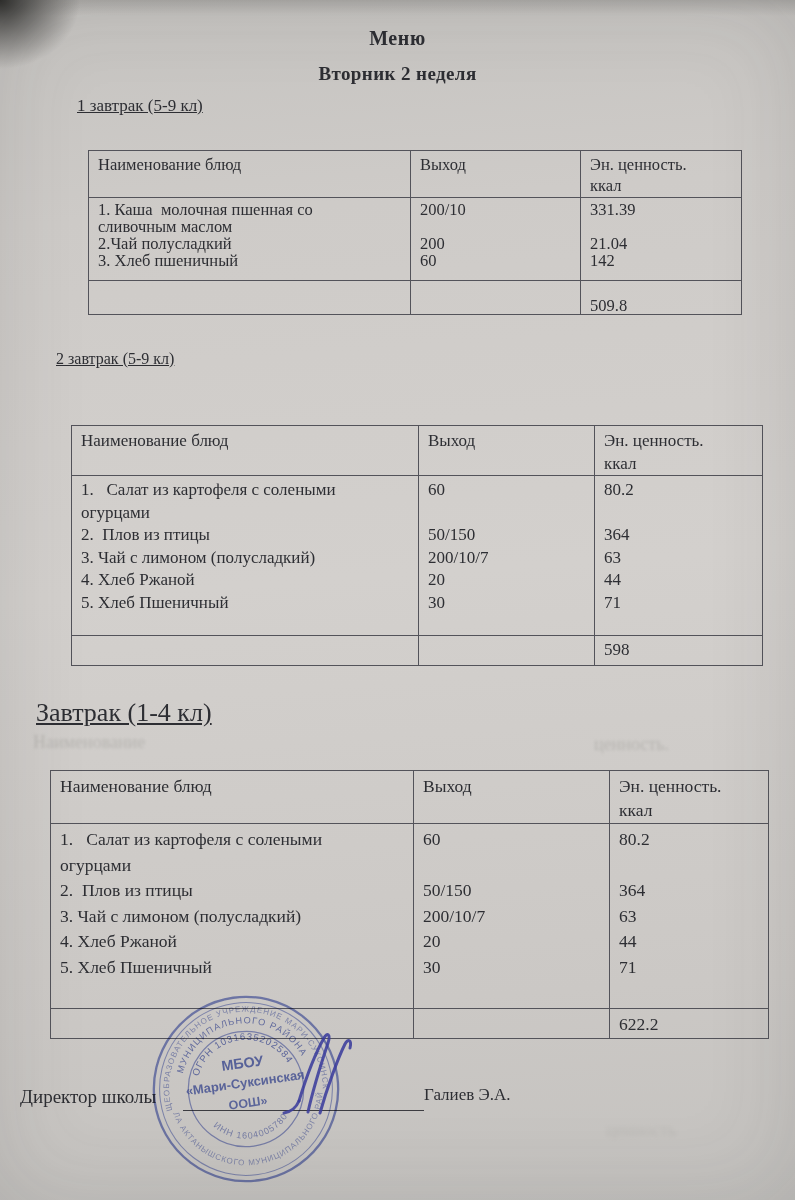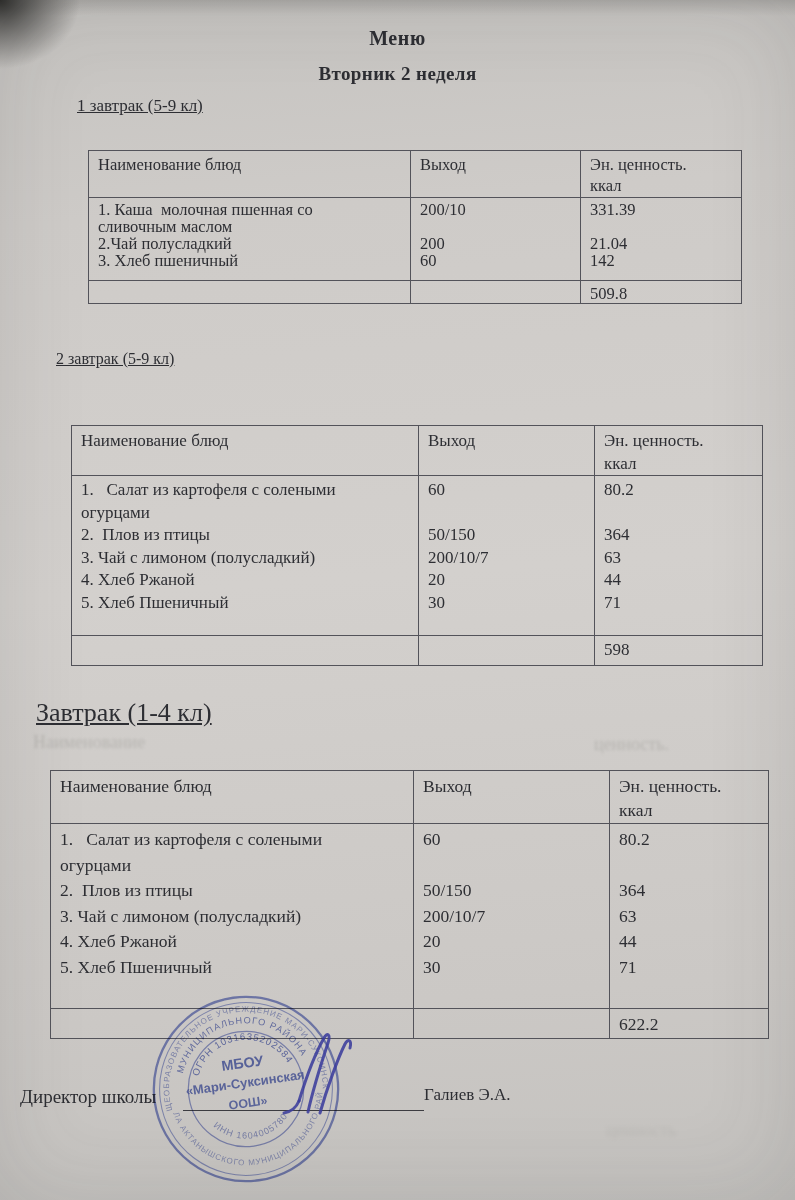--- a/index.html
+++ b/index.html
@@ -31,21 +31,21 @@
   table.menu-table td{
     border:1.6px solid #53535a;vertical-align:top;
     white-space:pre-wrap;padding:3px 6px 0 9px;overflow:hidden;
   }
   
   .t1{left:68px;top:150px;width:653px;}
   .t1 col:nth-child(1){width:322px;}.t1 col:nth-child(2){width:170px;}.t1 col:nth-child(3){width:161px;}
   .t1 td{font-size:16.5px;line-height:17px;}
   .t1 tr.hr{height:47px;}.t1 tr.hr td{line-height:21px;}
   .t1 tr.br{height:83px;}
-  .t1 tr.rt{height:23px;}.t1 tr.rt td{padding-top:4px;}
+  .t1 tr.rt{height:23px;}.t1 tr.rt td{padding-top:16px;}
   
   .t2{left:51px;top:425px;width:691px;}
   .t2 col:nth-child(1){width:347px;}.t2 col:nth-child(2){width:176px;}.t2 col:nth-child(3){width:168px;}
   .t2 td{font-size:17px;line-height:22.5px;}
   .t2 tr.hr{height:50px;}.t2 tr.hr td{line-height:23px;}
   .t2 tr.br{height:160px;}
   .t2 tr.rt{height:30px;}
   
   .t3{left:30px;top:770px;width:718px;}
   .t3 col:nth-child(1){width:363px;}.t3 col:nth-child(2){width:196px;}.t3 col:nth-child(3){width:159px;}

